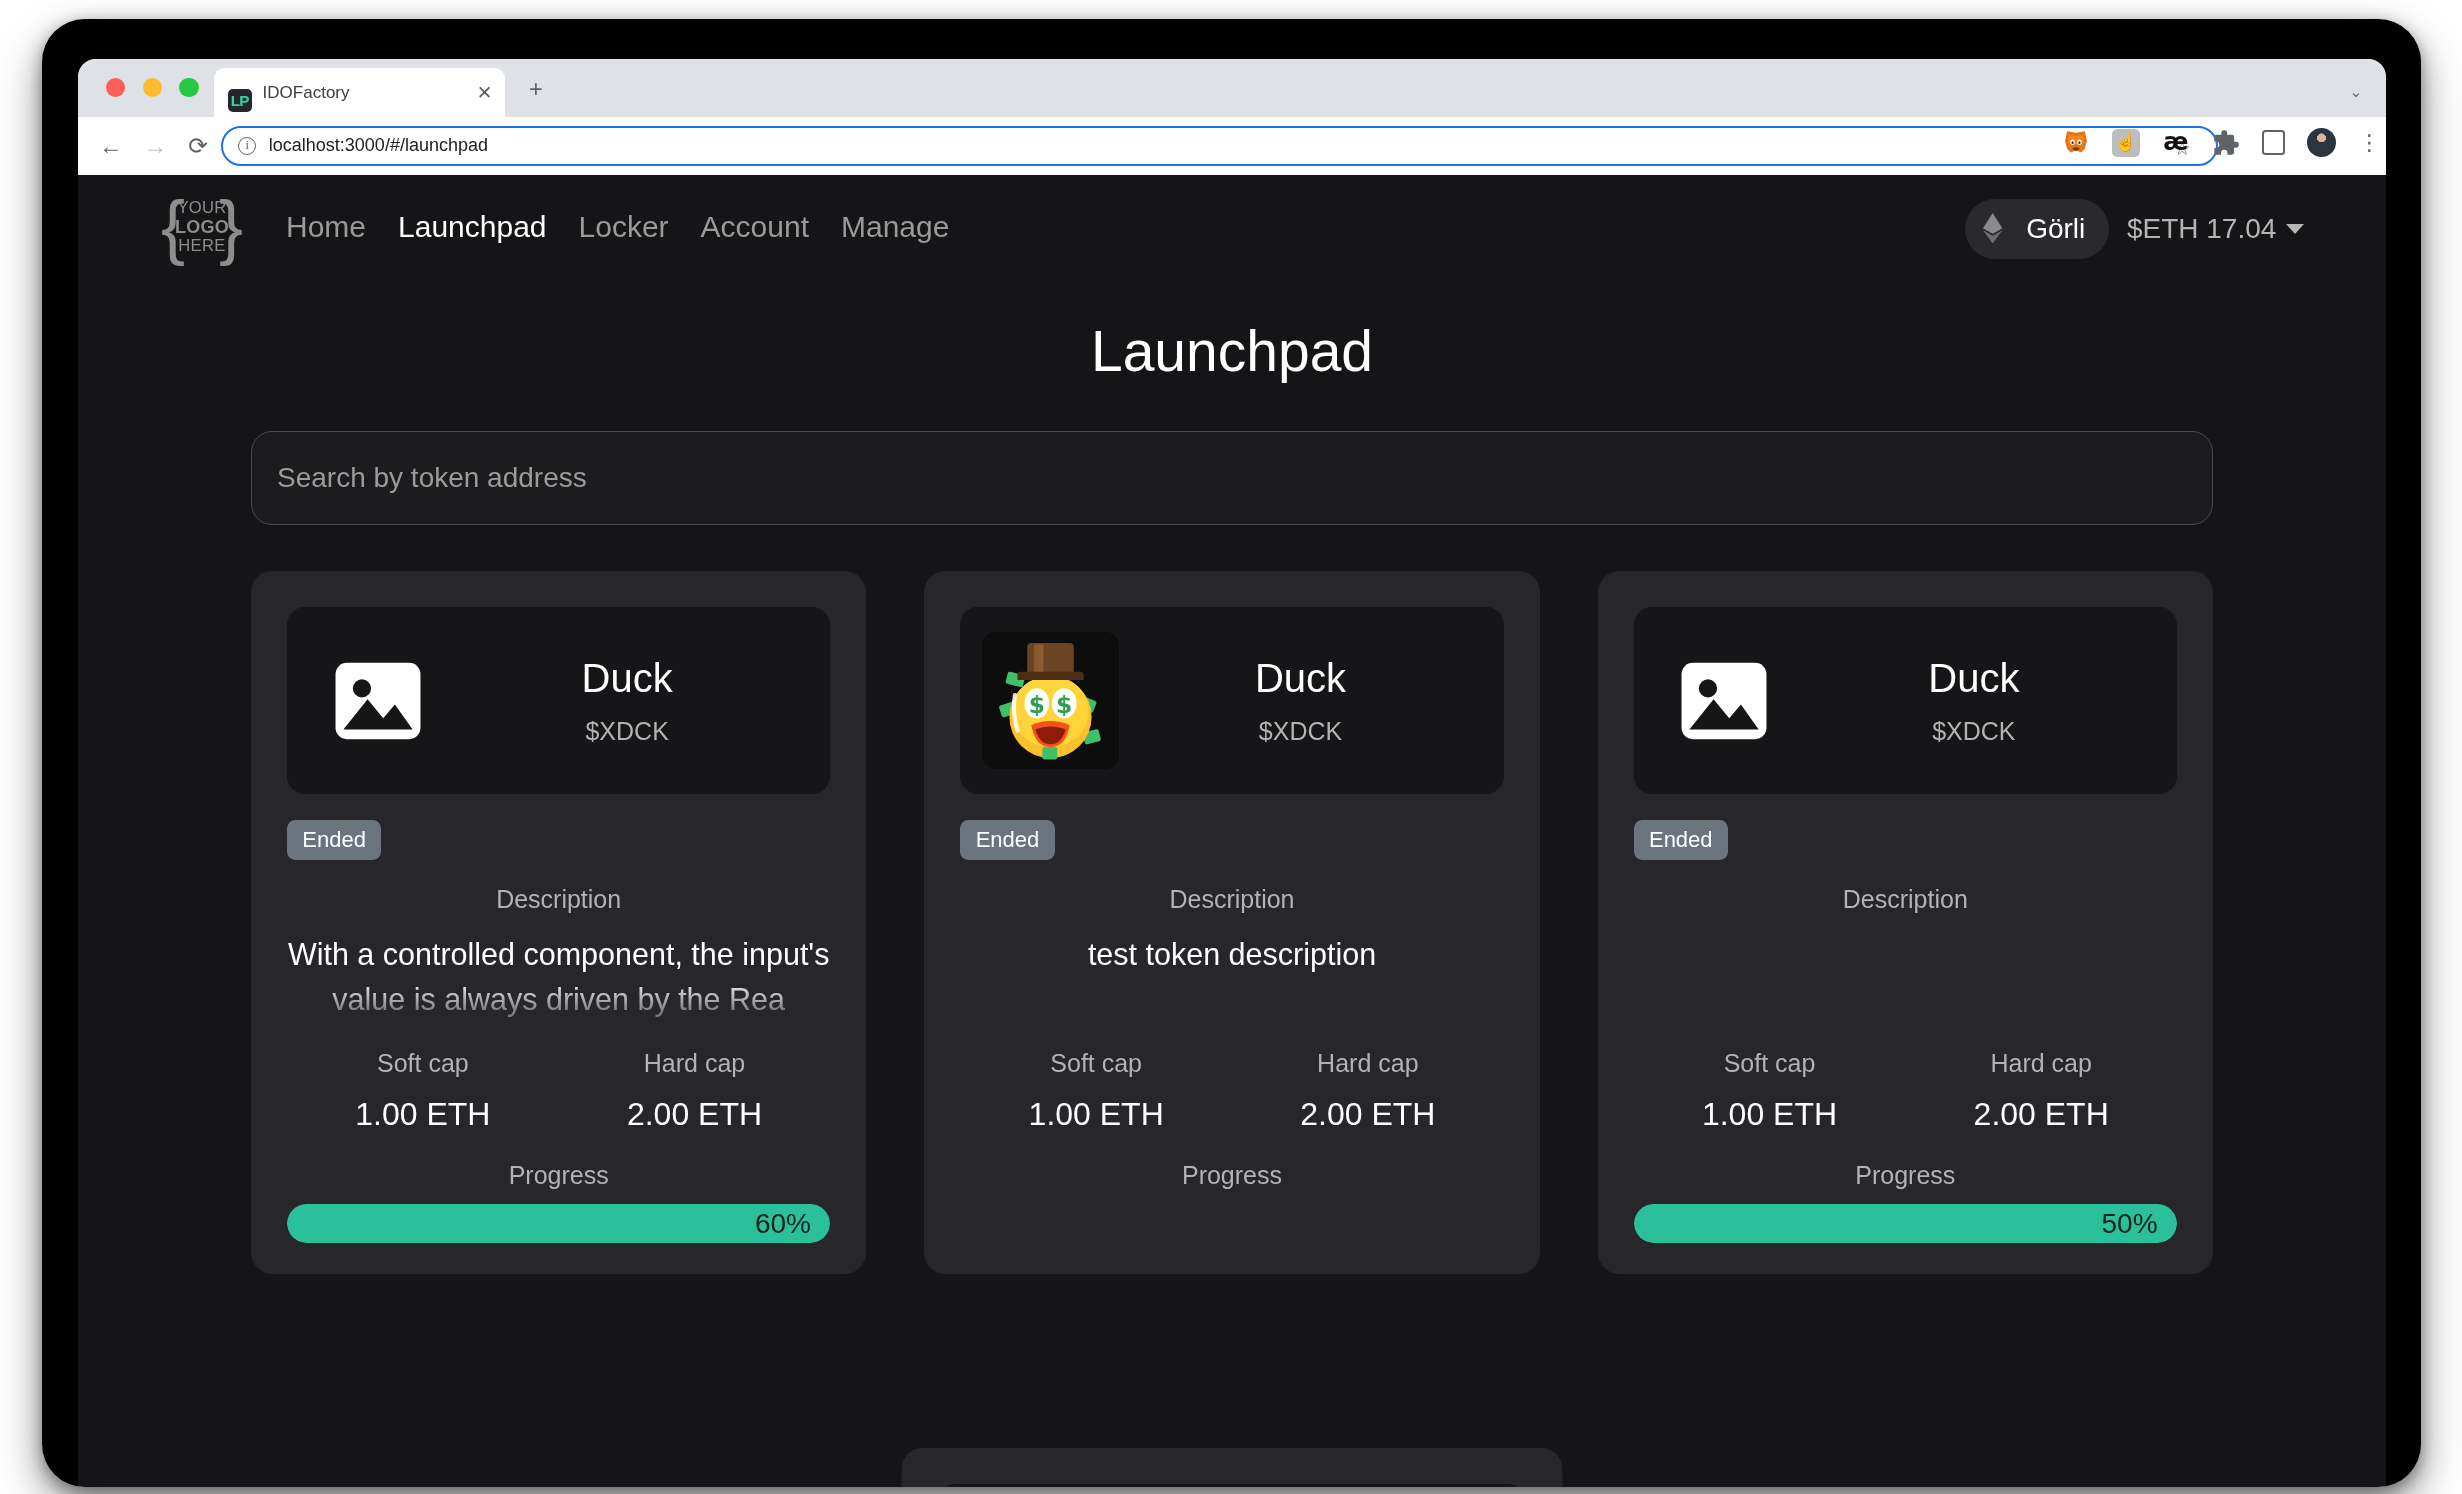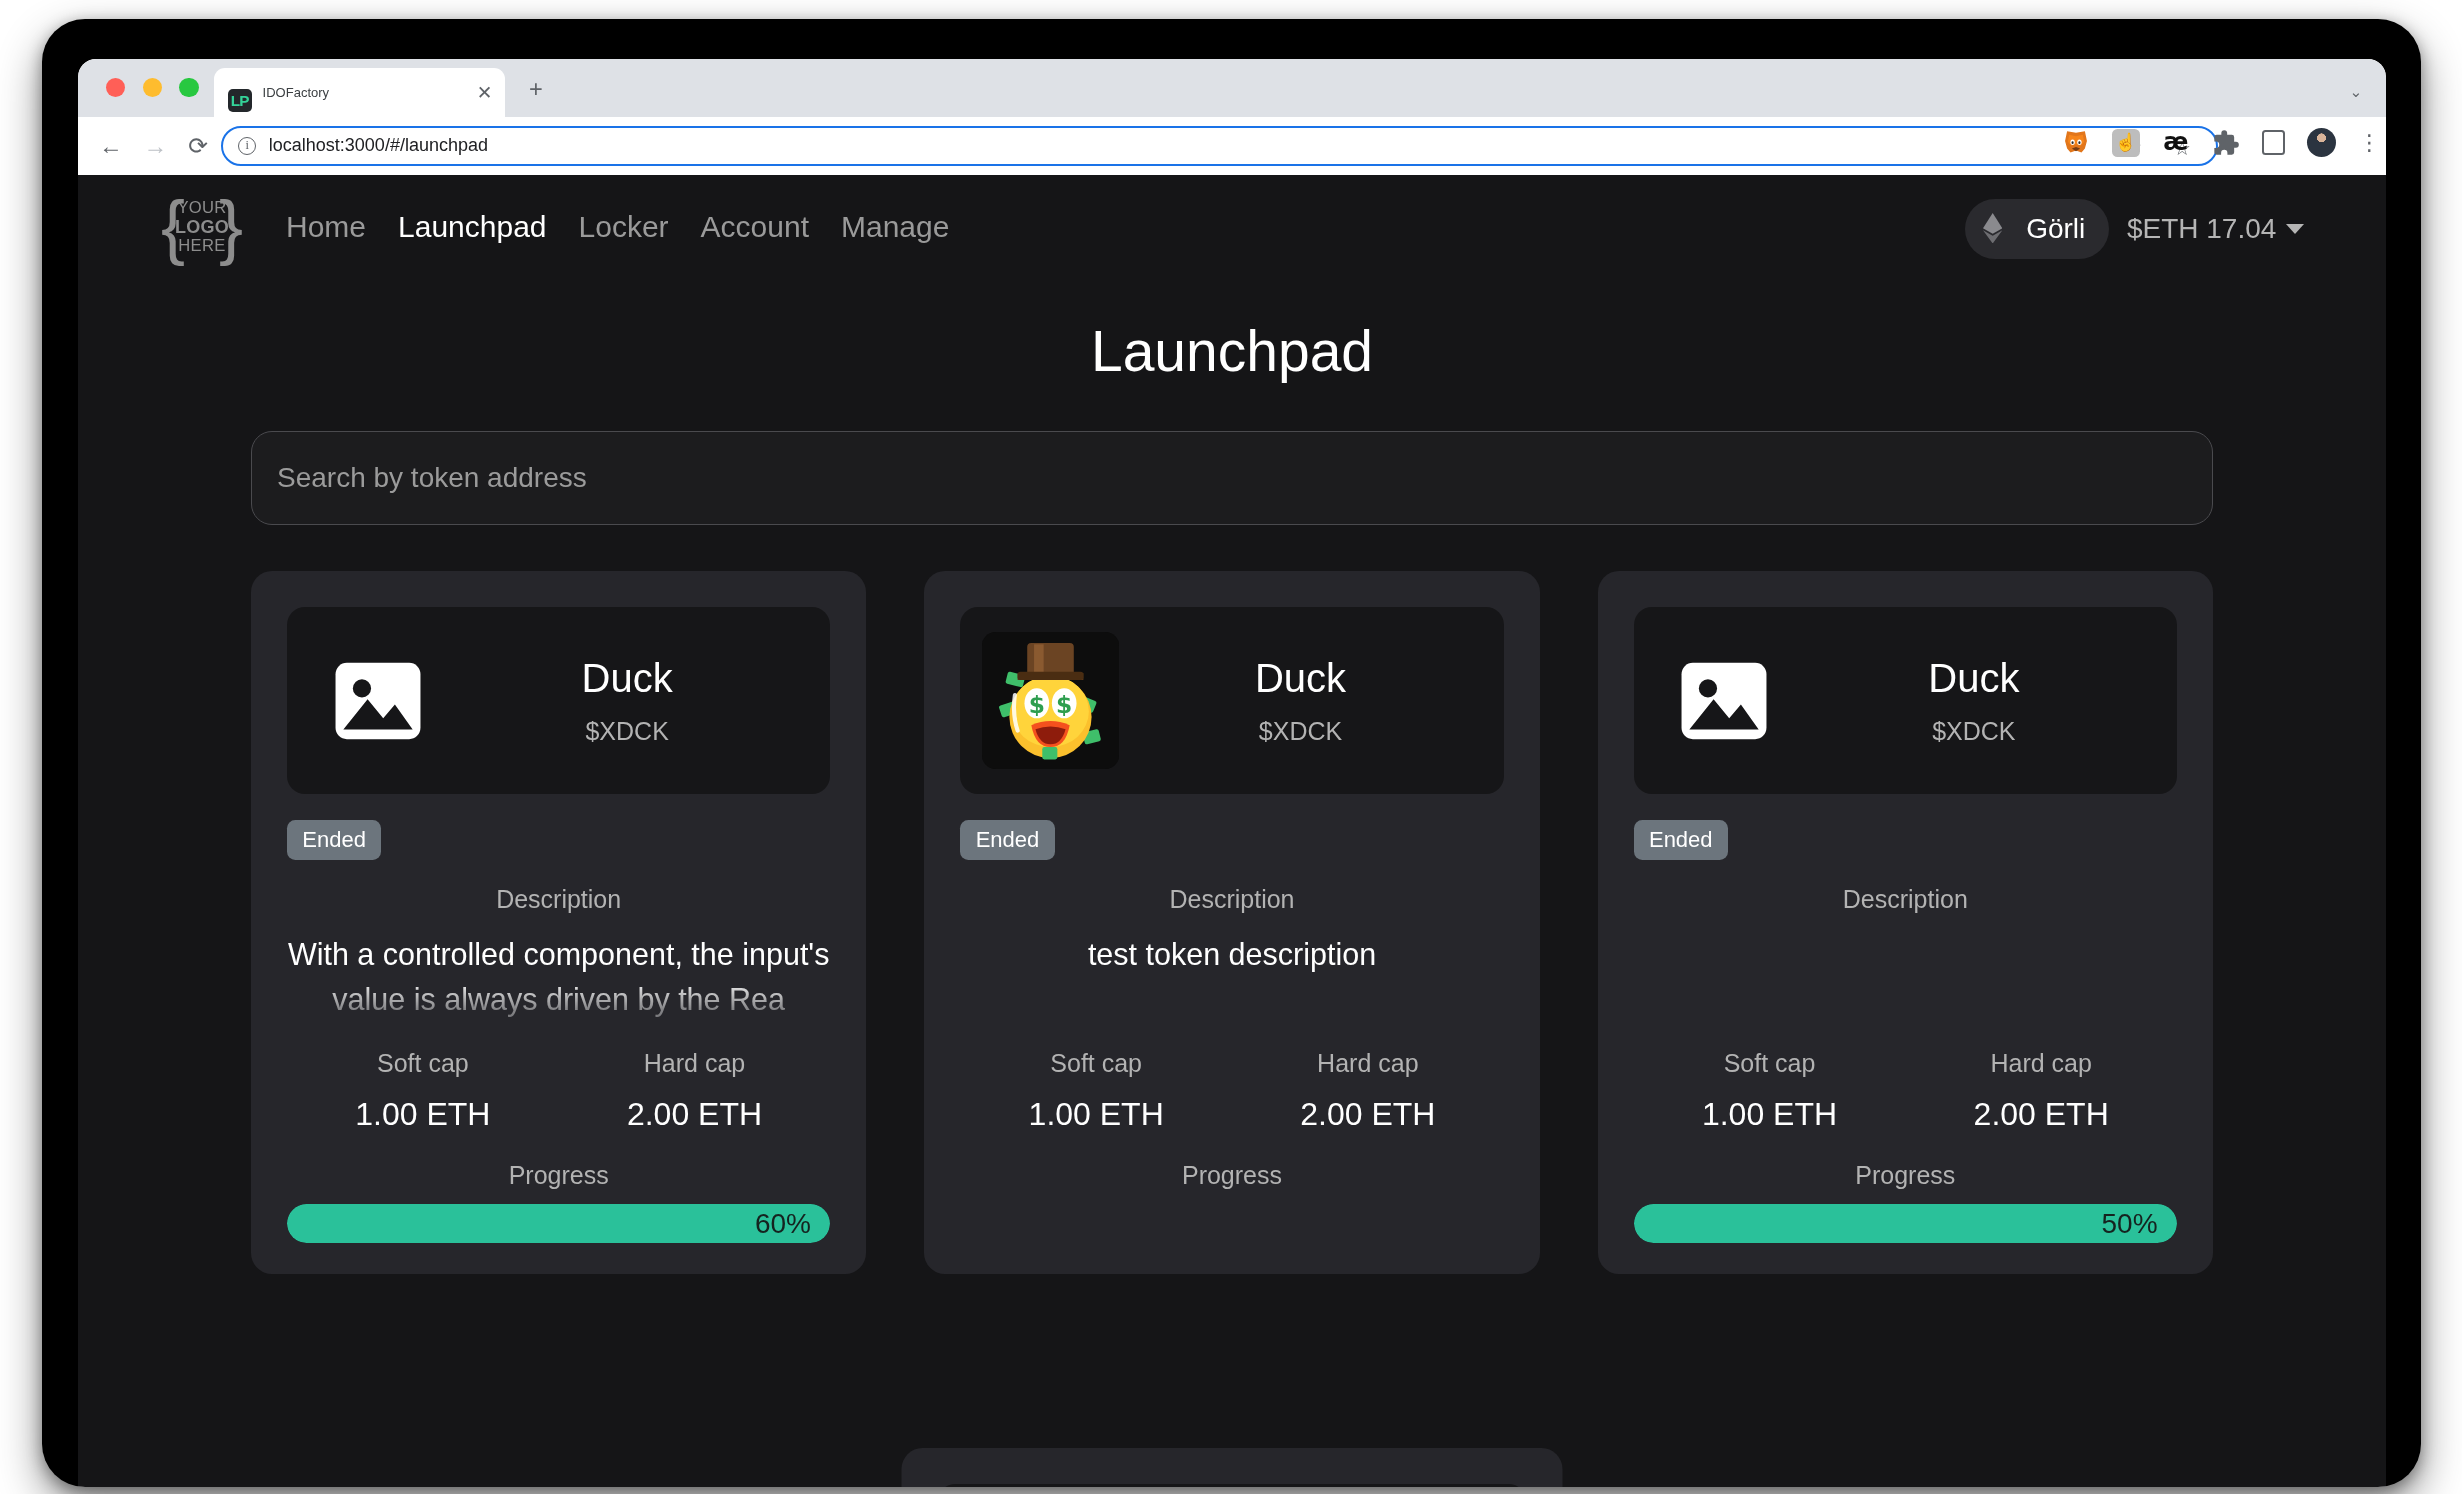--- a/index.html
+++ b/index.html
@@ -72,21 +72,21 @@
     display: flex; align-items: center; justify-content: center;
     font-size: 15.3px; font-weight: bold;
     color: #34d399;
     font-family: "Liberation Sans", sans-serif;
     letter-spacing: -0.7px;
     line-height: 1;
     margin-top: 15px;
   }
   #tab-title {
     margin-left: 11px;
-    font-size: 13px;
+    font-size: 17px;
     color: #3c4043;
     white-space: nowrap;
     flex: 1;
   }
   #tab-close {
     margin-right: 12.5px;
     font-size: 18.7px;
     color: #5f6368;
     line-height: 1;
     cursor: pointer;

